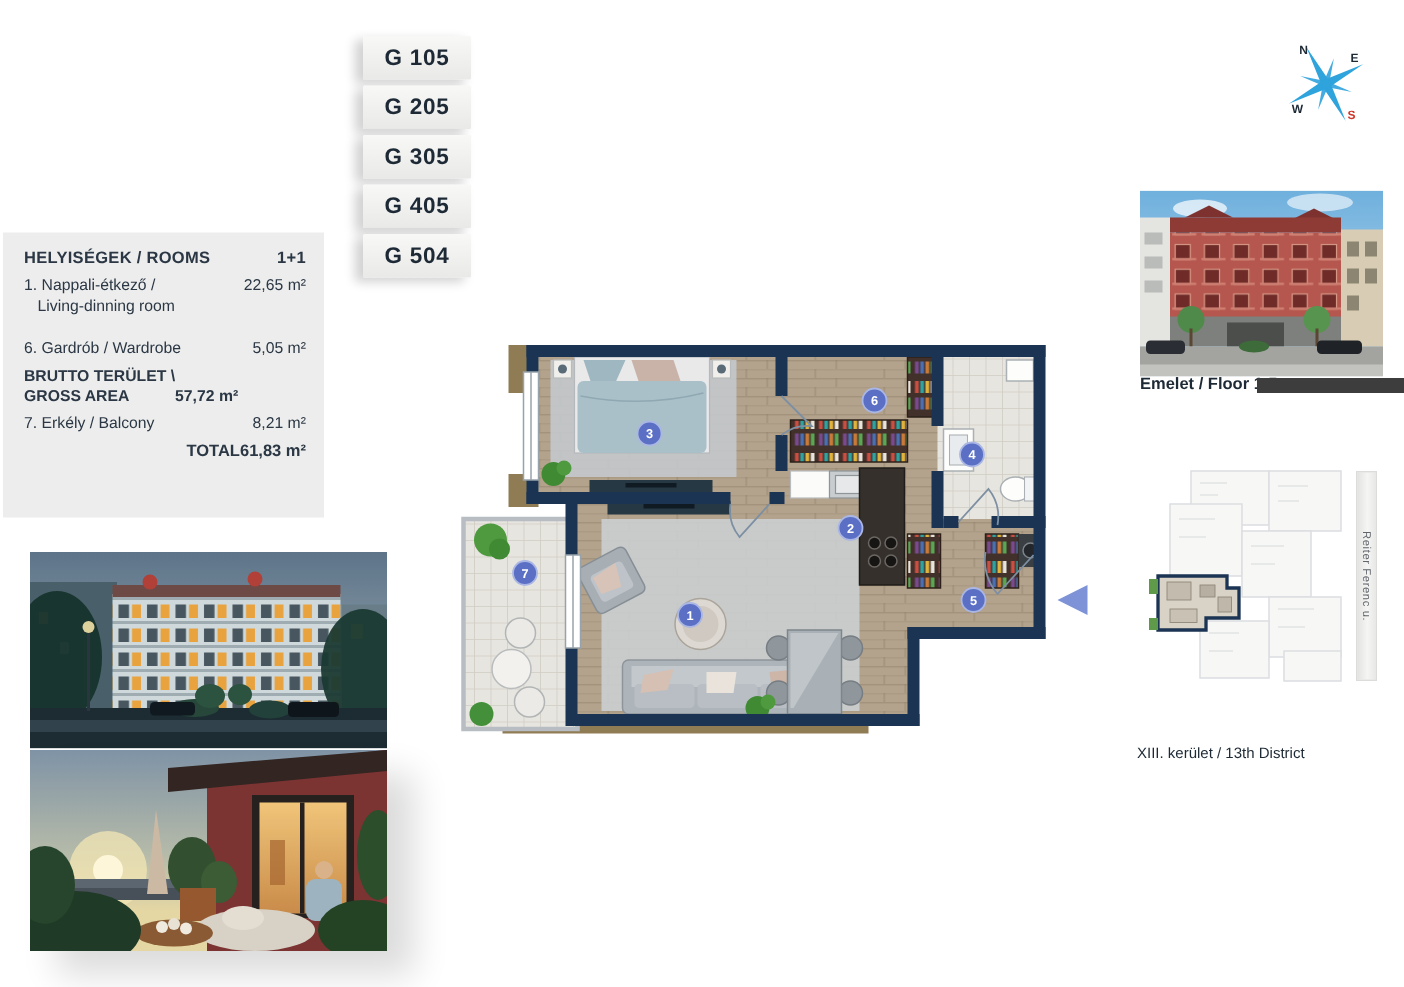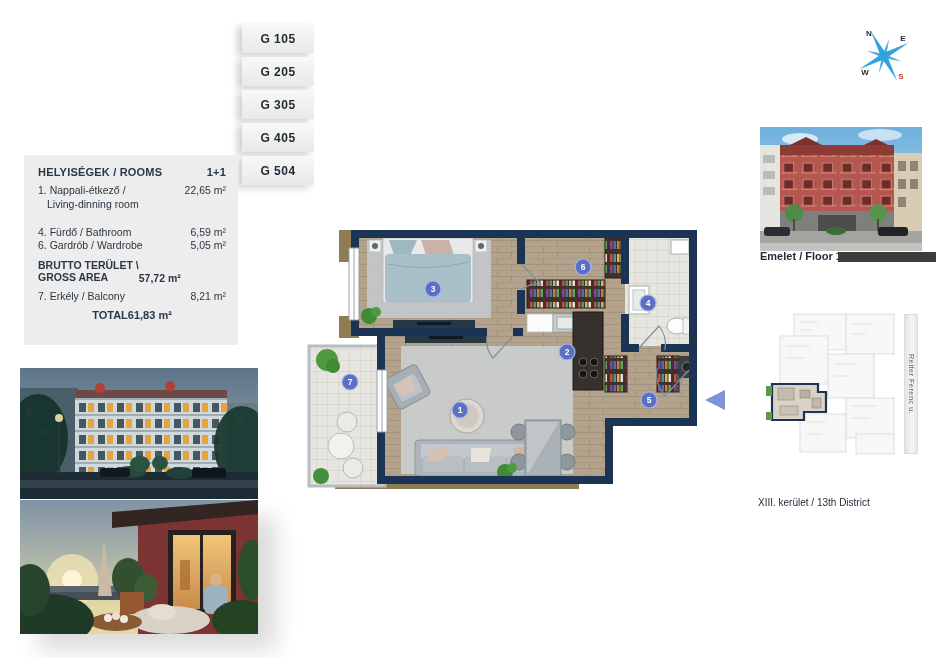--- a/index.html
+++ b/index.html
@@ -8,39 +8,39 @@
   .canvas { position:relative; width:936px; height:658px; background:#ffffff; overflow:hidden; }
 
   
   .tabs { position:absolute; left:242px; top:24px; width:74px; }
   .tab {
     display:block; width:72px; height:29px; margin-bottom:4px;
     background:linear-gradient(180deg,#f8f8f7,#e9e9e8);
     border:none; border-radius:1px;
     box-shadow:-5px 3px 7px rgba(0,0,0,0.18);
     font-family:"Liberation Sans", sans-serif;
-    font-weight:bold; font-size:12px; color:#1d2935; letter-spacing:0.5px;
+    font-weight:bold; font-size:15px; color:#1d2935; letter-spacing:0.5px;
     cursor:pointer;
   }
 
   
   .rooms-panel {
-    position:absolute; left:24px; top:155px; width:214px; height:190px;
+    position:absolute; left:2px; top:155px; width:214px; height:190px;
     background:#ecedec; padding:11px 12px 10px 14px;
     color:#2b3744; font-size:10.5px;
   }
   .rp-head { display:flex; justify-content:space-between; font-weight:bold; font-size:11px; margin-bottom:6px; letter-spacing:0.2px; }
   .rp-row { display:flex; justify-content:space-between; line-height:13.5px; }
   .rp-row .lbl { white-space:nowrap; }
   .rp-row .val { white-space:nowrap; }
   .rp-sub { line-height:12px; margin-left:9px; margin-bottom:16px; }
   .rp-gross { display:flex; font-weight:bold; margin-top:6px; }
   .rp-gross .g2 { line-height:12.5px; }
   .rp-balcony { display:flex; justify-content:space-between; margin-top:5px; line-height:14px;align-items:center; }
-  .rp-total { display:flex; justify-content:center; font-weight:bold; margin-top:6px; font-size:11px; }
+  .rp-total { display:flex; justify-content:flex-end; font-weight:bold; margin-top:6px; font-size:11px; }
 
   
   .photo { position:absolute; left:20px; width:238px; overflow:hidden; }
   .photo-building { top:368px; height:131px; }
   .photo-terrace { top:500px; height:134px; box-shadow:18px 16px 22px rgba(0,0,0,0.14); }
   .photo svg { display:block; }
 
   
   .floorplan { position:absolute; left:305px; top:228px; width:430px; height:264px; }
 
@@ -80,24 +80,20 @@
   <section class="rooms-panel">
     <div class="rp-head">
       <span>HELYISÉGEK / ROOMS</span>
       <span>1+1</span>
     </div>
     <div class="rp-row">
       <span class="lbl">1. Nappali-étkező /</span>
       <span class="val">22,65 m²</span>
     </div>
     <div class="rp-sub">Living-dinning room</div>
-    <div class="rp-row">
-      <span class="lbl">4. Fürdő / Bathroom</span>
-      <span class="val">6,59 m²</span>
-    </div>
     <div class="rp-row">
       <span class="lbl">6. Gardrób / Wardrobe</span>
       <span class="val">5,05 m²</span>
     </div>
     <div class="rp-gross">
       <span class="g2"><span>BRUTTO TERÜLET \</span><br>
       <span>GROSS AREA</span></span>
       <span style="align-self:flex-end">57,72 m²</span>
     </div>
     <div class="rp-balcony">

